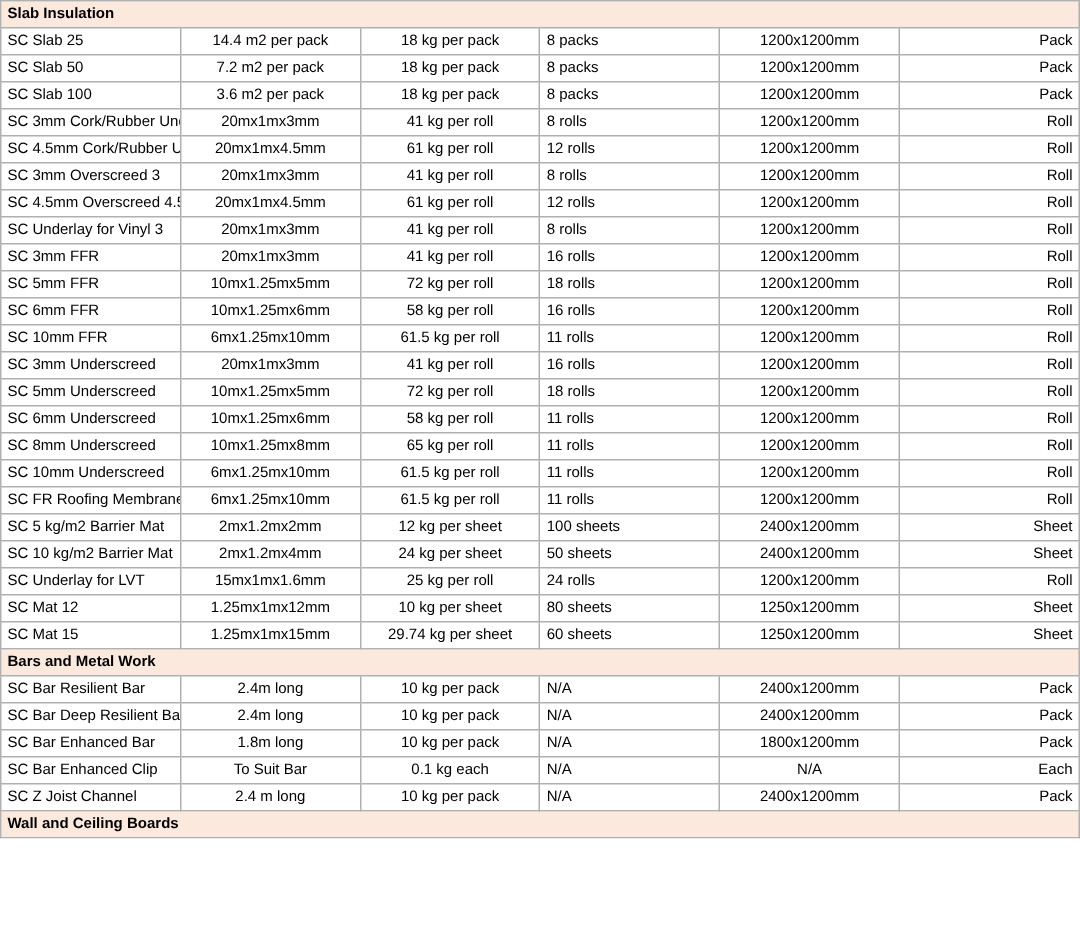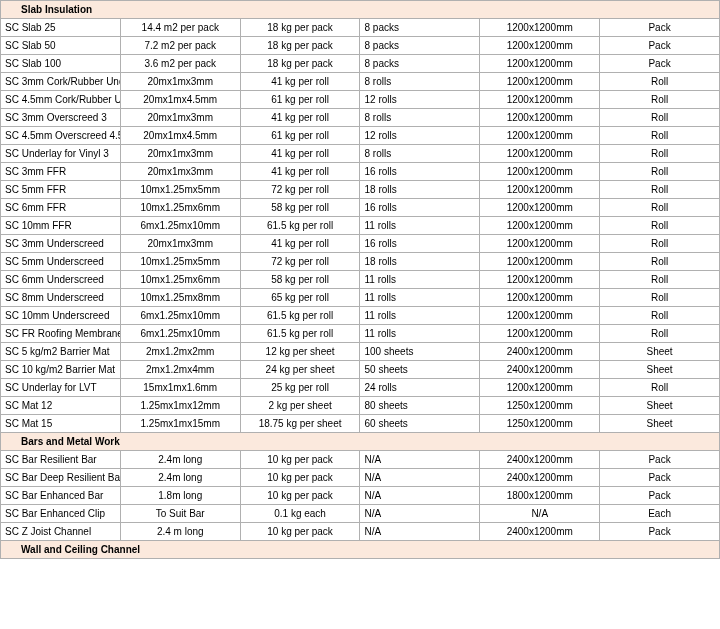--- a/index.html
+++ b/index.html
@@ -23,28 +23,28 @@
     padding: 2px 4px;
     height: 13px;
     vertical-align: middle;
     overflow: hidden;
     white-space: nowrap;
   }
   tr.section-row td {
     background: #fbe9dd;
     font-weight: bold;
     text-align: left;
-    padding-left: 20px;
+    padding-left: 4px;
   }
   td.c-name   { width: 208px; text-align: left; }
   td.c-size   { width: 128px; text-align: center; }
   td.c-weight { width: 128px; text-align: center; margin-left: 24px; }
   td.c-qty    { width: 104px; text-align: left; }
   td.c-pallet { width: 100px; text-align: center; }
-  td.c-unit   { width: 52px;  text-align: center; padding-left: 5px; }
+  td.c-unit   { width: 52px;  text-align: right; padding-left: 5px; }
 </style>
 </head>
 <body>
 
 <table class="product-table">
   <tbody>
       <tr class="section-row">
         <td colspan="6">Slab Insulation</td>
       </tr>
       <tr>
@@ -211,29 +211,29 @@
         <td class="c-name">SC Underlay for LVT</td>
         <td class="c-size">15mx1mx1.6mm</td>
         <td class="c-weight">25 kg per roll</td>
         <td class="c-qty">24 rolls</td>
         <td class="c-pallet">1200x1200mm</td>
         <td class="c-unit">Roll</td>
       </tr>
       <tr>
         <td class="c-name">SC Mat 12</td>
         <td class="c-size">1.25mx1mx12mm</td>
-        <td class="c-weight">2 kg per sheet</td>
+        <td class="c-weight">10 kg per sheet</td>
         <td class="c-qty">80 sheets</td>
         <td class="c-pallet">1250x1200mm</td>
         <td class="c-unit">Sheet</td>
       </tr>
       <tr>
         <td class="c-name">SC Mat 15</td>
         <td class="c-size">1.25mx1mx15mm</td>
-        <td class="c-weight">18.75 kg per sheet</td>
+        <td class="c-weight">29.74 kg per sheet</td>
         <td class="c-qty">60 sheets</td>
         <td class="c-pallet">1250x1200mm</td>
         <td class="c-unit">Sheet</td>
       </tr>
       <tr class="section-row">
         <td colspan="6">Bars and Metal Work</td>
       </tr>
       <tr>
         <td class="c-name">SC Bar Resilient Bar</td>
         <td class="c-size">2.4m long</td>
@@ -268,16 +268,16 @@
       </tr>
       <tr>
         <td class="c-name">SC Z Joist Channel</td>
         <td class="c-size">2.4 m long</td>
         <td class="c-weight">10 kg per pack</td>
         <td class="c-qty">N/A</td>
         <td class="c-pallet">2400x1200mm</td>
         <td class="c-unit">Pack</td>
       </tr>
       <tr class="section-row">
-        <td colspan="6">Wall and Ceiling Channel</td>
+        <td colspan="6">Wall and Ceiling Boards</td>
       </tr>
     </tbody>
 </table>
 
 </body></html>

